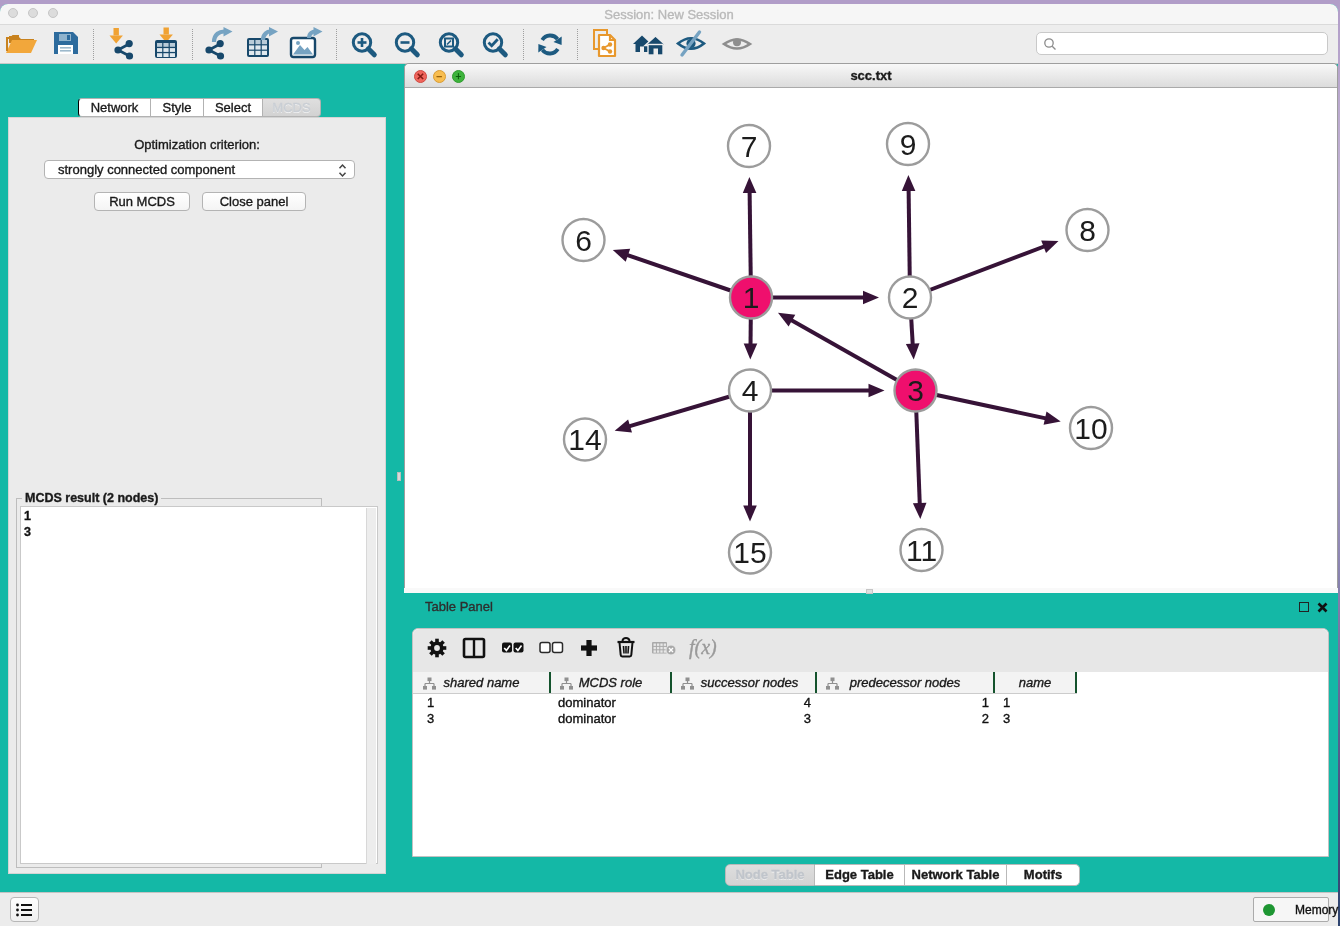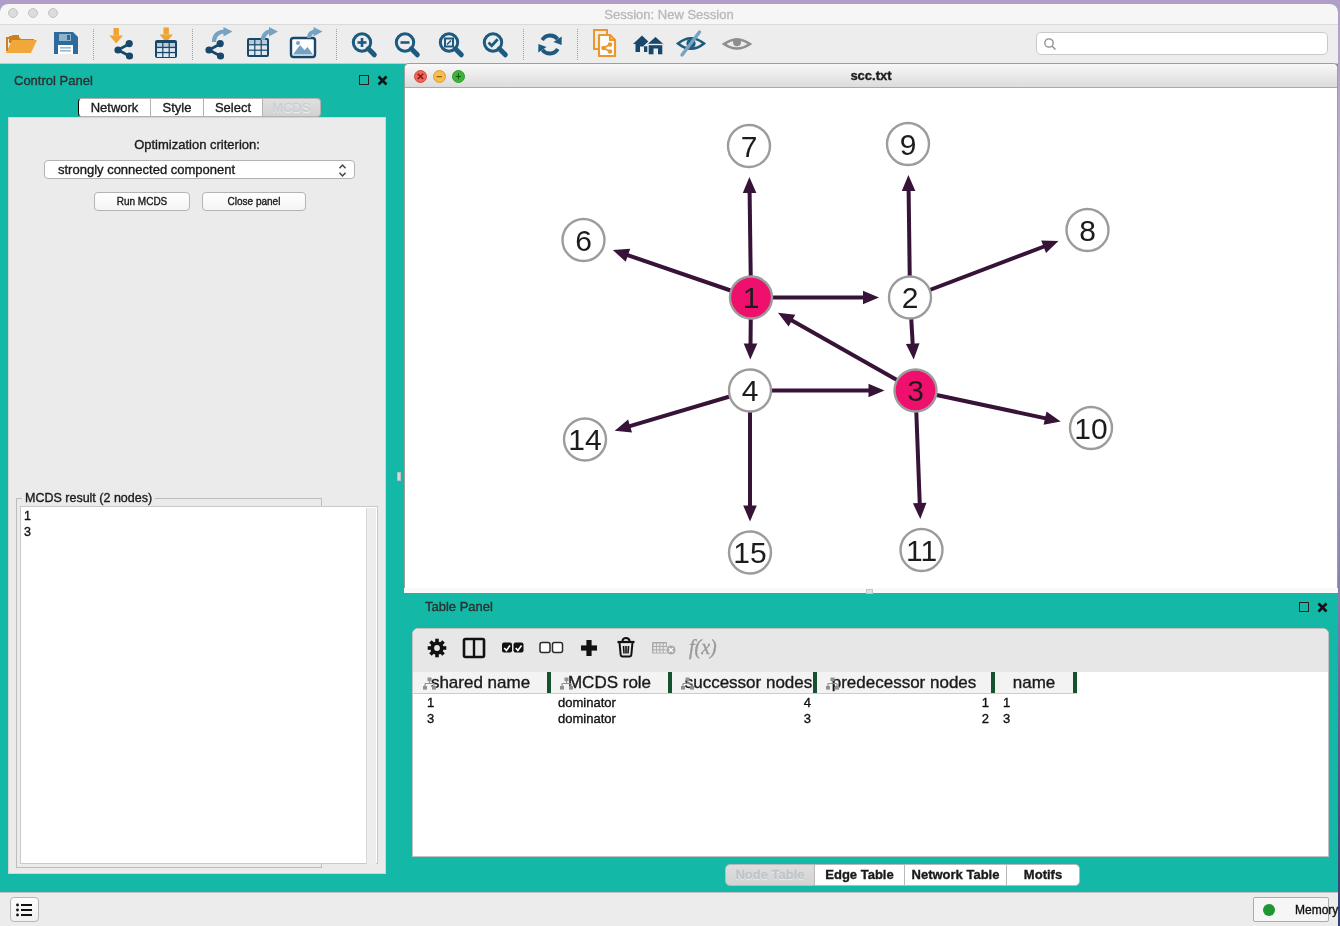--- a/index.html
+++ b/index.html
@@ -36,24 +36,24 @@
   text-shadow:0 1px 0 #f4f4f4; border-radius:0 4px 4px 0;text-align:center; }
 #cppanel { position:absolute; left:8px; top:113px; width:378px; height:757px;
   background:#ebebeb; border:1px solid #d4d4d4; }
 #optlabel { position:absolute; left:0; top:133px; width:394px; text-align:center;
   font-size:13px; color:#1a1a1a; }
 #cpselect { position:absolute; left:44px; top:156px; width:311px; height:19px;
   background:#fff; border:1px solid #b3b3b3; border-radius:4px;
   font-size:13px; color:#1a1a1a; line-height:17px; padding-left:13px; }
 #cpselect svg { position:absolute; right:5px; top:2px; }
 .cbtn { position:absolute; top:188px; height:19px; background:linear-gradient(#ffffff,#f4f4f4);
-  border:1px solid #b4b4b4; border-radius:4px; font-size:10px; color:#1a1a1a;
+  border:1px solid #b4b4b4; border-radius:4px; font-size:13px; color:#1a1a1a;
   text-align:center; line-height:17px; }
 #fieldset { position:absolute; left:16px; top:494px; width:306px; height:370px;
-  border:1px solid #bdbdbd; }
+  border:1px solid #bdbdbd;font-weight:bold; }
 #fieldset .legend { position:absolute; left:5px; top:-8px; background:#ebebeb;
   padding:0 3px; font-size:12.5px; color:#1a1a1a; }
 #fsinner { position:absolute; left:3px; top:7px; width:358px; height:358px;
   background:#fff; border:1px solid #c9c9c9; }
 #fsinner .sb { position:absolute; right:1px; top:1px; width:10px; height:356px;
   background:#ededed; border-left:1px solid #d8d8d8; }
 #fsinner .txt { position:absolute; left:3px; top:2px; font-size:12.5px; line-height:15.5px; color:#111; }
 
 
 #vdiv { position:absolute; left:397px; top:468px; width:4px; height:9px;
@@ -76,22 +76,22 @@
 #tphead { position:absolute; left:404px; top:584px; width:934px; height:40px; }
 #tphead .t { position:absolute; left:13px; top:11px; font-size:13px; color:#2e2e2e;margin-left:8px; }
 #tpgrip { position:absolute; left:866px; top:585px; width:7px; height:5px;
   background:#e0e0e0; border:1px solid #c6c6c6; }
 #tbox { position:absolute; left:412px; top:624px; width:917px; height:229px;
   background:#fff; border:1px solid #c2c2c2; border-radius:6px 6px 0 0; }
 #tbar { position:absolute; left:0; top:0; width:100%; height:43px;
   background:#e7e7e7; border-radius:6px 6px 0 0; }
 #thead { position:absolute; left:0; top:43px; width:664px; height:22px;
   background:#f3f3f3; border-bottom:1px solid #cccccc; }
-#thead .hc { position:absolute; top:0; height:21px; border-right:4px solid #14532d;
-  font-size:17px; color:#1a1a1a; text-align:center; line-height:21px; }
+#thead .hc { position:absolute; top:0; height:21px; border-right:2px solid #14532d;
+  font-size:13px; color:#1a1a1a; text-align:center; line-height:21px;font-style:italic; }
 #thead svg { position:absolute; left:9px; top:5px; }
 .trow { position:absolute; font-size:13px; color:#111; }
 #ttabs { position:absolute; left:693px; top:860px; height:22px; display:flex; z-index:3;padding-left:32px; }
 #ttabs .tab { height:22px; border:1px solid #b9b9b9; border-left:none; background:#fff;
   font-size:13px; font-weight:600; color:#1a1a1a; text-align:center; line-height:20px; }
 #ttabs .tab.first { border-left:1px solid #b9b9b9; border-radius:5px 0 0 5px;
   background:linear-gradient(#dedede,#d3d3d3); color:#c0c5cb; text-shadow:0 1px 0 #f2f2f2; }
 #ttabs .tab.last { border-radius:0 5px 5px 0; }
 
 
@@ -248,27 +248,20 @@
     <div class="tsep" style="left:523px"></div>
     <div class="tsep" style="left:577px"></div>
     <div id="search">
       <svg width="15" height="15" viewBox="0 0 15 15">
           <circle cx="6" cy="6" r="4.2" fill="none" stroke="#8b8b8b" stroke-width="1.3"></circle>
           <line x1="9.2" y1="9.2" x2="12.5" y2="12.5" stroke="#8b8b8b" stroke-width="1.3"></line>
         </svg>
     </div>
   </div>
 
-  <div id="cphead">
-    <div class="t">Control Panel</div>
-    <div class="sqicon" style="left:359px; top:11px"></div>
-    <div class="xicon" style="left:377px; top:10px"><svg width="11" height="11" viewBox="0 0 11 11">
-          <path d="M1.5,1.5 L9.5,9.5 M9.5,1.5 L1.5,9.5" stroke="#111" stroke-width="2.6"></path>
-        </svg></div>
-  </div>
   <div id="cptabs">
     <div class="tab first" style="width:73px">Network</div>
     <div class="tab" style="width:53px">Style</div>
     <div class="tab" style="width:59px">Select</div>
     <div class="tab sel" style="width:58px">MCDS</div>
   </div>
   <div id="cppanel"></div>
   <div id="cpselect">strongly connected component
     <svg width="13" height="15" viewBox="0 0 13 15">
         <path d="M3.5 5.2 L6.5 2 L9.5 5.2" fill="none" stroke="#444" stroke-width="1.5"></path>

